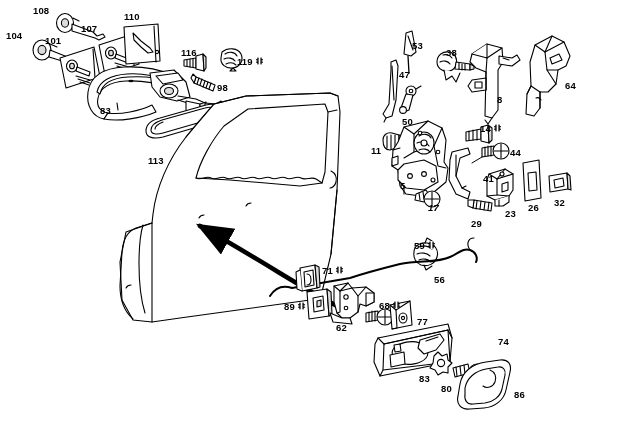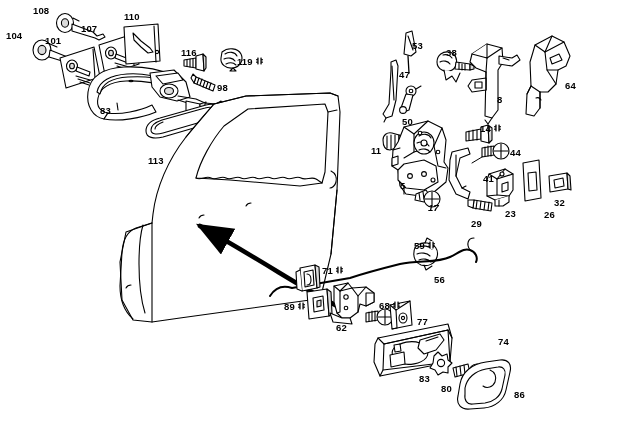--- a/index.html
+++ b/index.html
@@ -463,21 +463,21 @@
       <div class="callout" style="left: 480px; top: 124px;"><span>14</span><span class="marker"><svg width="7" height="8" viewBox="0 0 7 8">
             <rect x="1.3" y="0.6" width="4.4" height="6.8" fill="#000"></rect>
             <rect x="0" y="2.2" width="7" height="1.1" fill="#000"></rect>
             <rect x="0" y="4.6" width="7" height="1.1" fill="#000"></rect>
             <rect x="2.6" y="0" width="1.8" height="8" fill="#fff"></rect>
           </svg></span></div>
       <div class="callout" style="left: 510px; top: 148px;"><span>44</span></div>
       <div class="callout" style="left: 471px; top: 174px; margin-left: 12px;"><span>41</span></div>
       <div class="callout" style="left: 471px; top: 219px;"><span>29</span></div>
       <div class="callout" style="left: 505px; top: 209px;"><span>23</span></div>
-      <div class="callout" style="left: 528px; top: 210px; margin-left: 16px;"><span>26</span></div>
+      <div class="callout" style="left: 528px; top: 203px;"><span>26</span></div>
       <div class="callout" style="left: 554px; top: 198px;"><span>32</span></div>
       <div class="callout" style="left: 414px; top: 241px;"><span>59</span><span class="marker"><svg width="7" height="8" viewBox="0 0 7 8">
             <rect x="1.3" y="0.6" width="4.4" height="6.8" fill="#000"></rect>
             <rect x="0" y="2.2" width="7" height="1.1" fill="#000"></rect>
             <rect x="0" y="4.6" width="7" height="1.1" fill="#000"></rect>
             <rect x="2.6" y="0" width="1.8" height="8" fill="#fff"></rect>
           </svg></span></div>
       <div class="callout" style="left: 434px; top: 275px;"><span>56</span></div>
       <div class="callout" style="left: 322px; top: 266px;"><span>71</span><span class="marker"><svg width="7" height="8" viewBox="0 0 7 8">
             <rect x="1.3" y="0.6" width="4.4" height="6.8" fill="#000"></rect>

